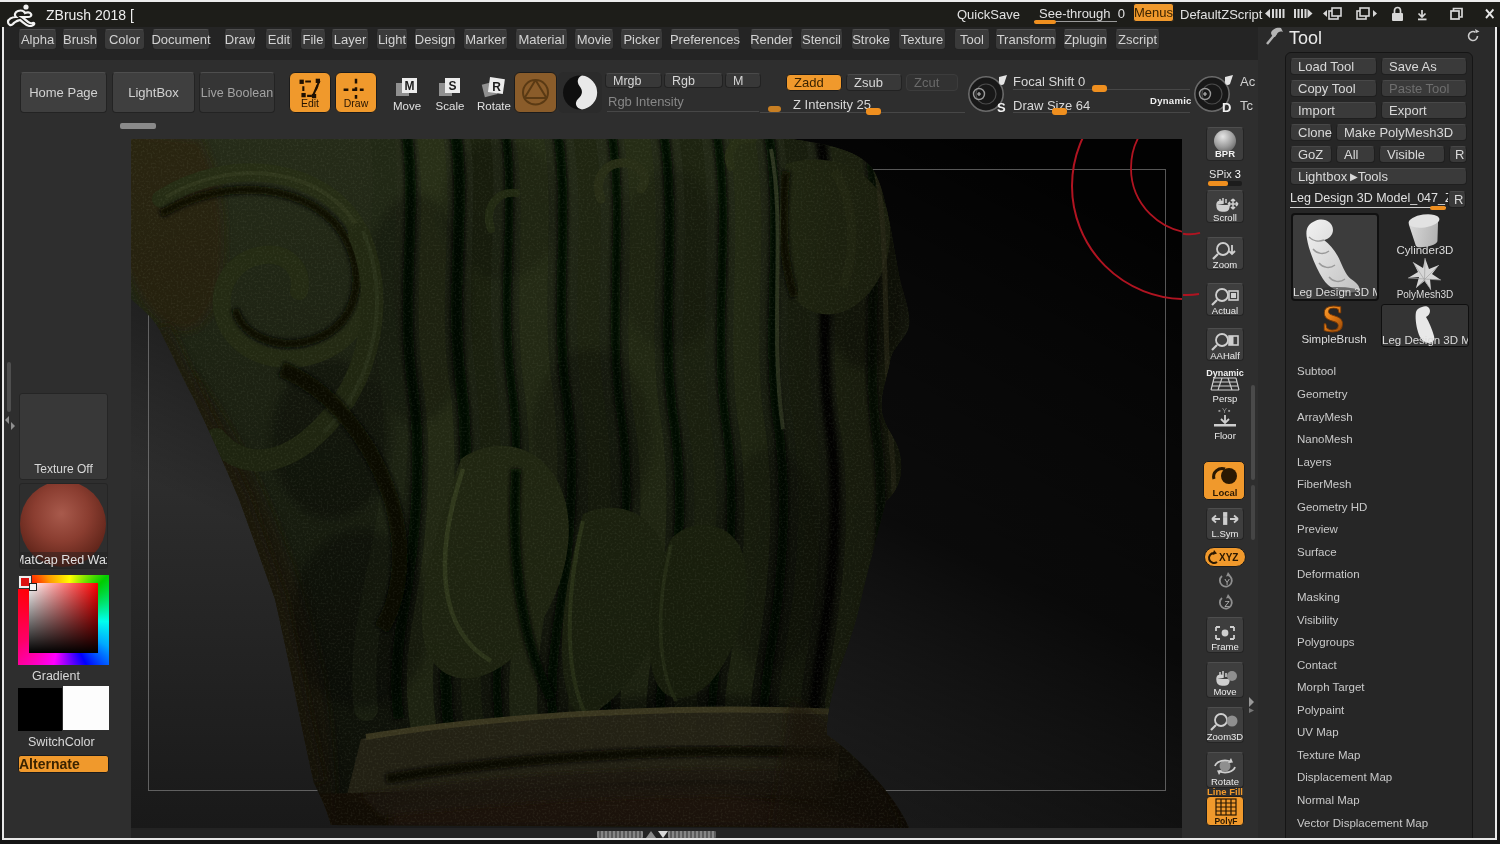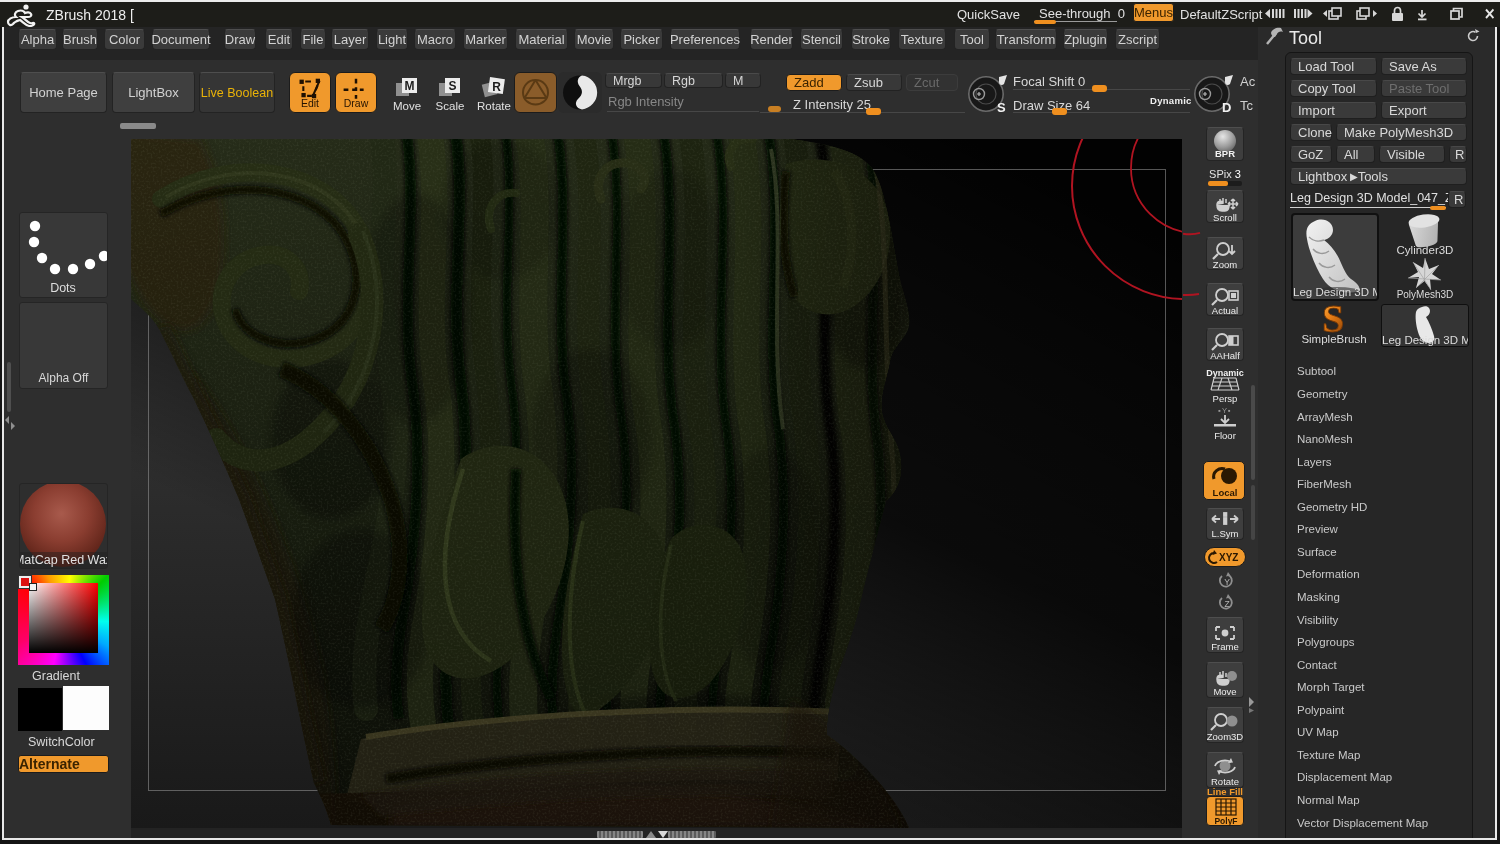--- a/index.html
+++ b/index.html
@@ -66,40 +66,40 @@
   <div class="abs" id="menuband" style="left:2px;top:27px;width:1256px;height:33px;background:#242424;">
     <div class="btn" style="left:16px;top:2px;width:39px;height:21px;">Alpha</div>
     <div class="btn" style="left:60px;top:2px;width:36px;height:21px;">Brush</div>
     <div class="btn" style="left:102px;top:2px;width:41px;height:21px;">Color</div>
     <div class="btn" style="left:150px;top:2px;width:58px;height:21px;">Document</div>
     <div class="btn" style="left:222px;top:2px;width:32px;height:21px;">Draw</div>
     <div class="btn" style="left:263px;top:2px;width:28px;height:21px;">Edit</div>
     <div class="btn" style="left:298px;top:2px;width:26px;height:21px;">File</div>
     <div class="btn" style="left:329px;top:2px;width:38px;height:21px;">Layer</div>
     <div class="btn" style="left:374px;top:2px;width:32px;height:21px;">Light</div>
-    <div class="btn" style="left:412px;top:2px;width:42px;height:21px;">Macro</div>
+    <div class="btn" style="left:412px;top:2px;width:42px;height:21px;">Design</div>
     <div class="btn" style="left:461px;top:2px;width:45px;height:21px;">Marker</div>
     <div class="btn" style="left:513px;top:2px;width:53px;height:21px;">Material</div>
     <div class="btn" style="left:572px;top:2px;width:40px;height:21px;">Movie</div>
     <div class="btn" style="left:618px;top:2px;width:43px;height:21px;">Picker</div>
     <div class="btn" style="left:668px;top:2px;width:70px;height:21px;">Preferences</div>
     <div class="btn" style="left:748px;top:2px;width:43px;height:21px;">Render</div>
     <div class="btn" style="left:798px;top:2px;width:43px;height:21px;">Stencil</div>
     <div class="btn" style="left:849px;top:2px;width:40px;height:21px;text-align:center;">Stroke</div>
     <div class="btn" style="left:896px;top:2px;width:48px;height:21px;">Texture</div>
     <div class="btn" style="left:952px;top:2px;width:36px;height:21px;">Tool</div>
     <div class="btn" style="left:993px;top:2px;width:62px;height:21px;">Transform</div>
     <div class="btn" style="left:1061px;top:2px;width:45px;height:21px;">Zplugin</div>
     <div class="btn" style="left:1113px;top:2px;width:45px;height:21px;">Zscript</div>
   </div>
 
   <div class="abs" id="shelf" style="left:2px;top:60px;width:1256px;height:79px;background:#2e2e2e;overflow:hidden;">
     <div class="btn" style="left:18px;top:12px;width:87px;height:41px;background:#3f3f3f;">Home Page</div>
     <div class="btn" style="left:110px;top:12px;width:83px;height:41px;background:#3f3f3f;">LightBox</div>
-    <div class="btn" style="left:197px;top:12px;width:76px;height:41px;background:#353535;font-size:12.5px;color:#eab308;">Live Boolean</div>
+    <div class="btn" style="left:197px;top:12px;width:76px;height:41px;background:#353535;font-size:12.5px;color:#a3a3a3;">Live Boolean</div>
     <div class="btn orange" style="left:287px;top:12px;width:42px;height:41px;border-radius:6px;">
       <svg width="42" height="41" viewBox="0 0 42 41">
         <g stroke="#1e1002" stroke-width="2.2" fill="none">
           <path d="M16 9 h6 M14 14 v5 M18 24 h5 M29 13 l-2 5"></path>
           <path d="M31 8 L24 24"></path>
         </g>
         <g fill="#1e1002">
           <rect x="10" y="7" width="4.5" height="4.5"></rect>
             <rect x="27" y="6" width="4.5" height="4.5"></rect>
             <rect x="12" y="21" width="4.5" height="4.5"></rect>
@@ -186,36 +186,22 @@
       <circle cx="13" cy="21" r="5.5" fill="none" stroke="#9a9a9a" stroke-width="1.4"></circle>
       <path d="M11 21 h4 M13 19 v4" stroke="#b8b8b8" stroke-width="1.2"></path>
       <path d="M33 4 L41 2 L38 11 C36 13 33 12 33 9 Z" fill="#e4e4e4"></path>
       <text x="30" y="39" font-size="13" font-weight="bold" fill="#f0f0f0" font-family="Liberation Sans">D</text>
     </svg>
     <div class="abs" style="left:1238px;top:14px;color:#cfcfcf;font-size:13px;">Ac</div>
     <div class="abs" style="left:1238px;top:38px;color:#cfcfcf;font-size:13px;">Tc</div>
   </div>
 
   <div class="abs" id="sidebar" style="left:2px;top:118px;width:129px;height:720px;background:#2e2e2e;">
-    <div class="tile" style="left:17px;top:94px;width:89px;height:86px;background:#383838;border:1px solid #252525;">
-      <svg width="87" height="84" viewBox="0 0 87 84">
-        <g fill="#ffffff">
-          <circle cx="15" cy="13" r="5.2"></circle>
-            <circle cx="14" cy="29" r="5.2"></circle>
-            <circle cx="22" cy="45" r="5.2"></circle>
-            <circle cx="35" cy="56" r="5.2"></circle>
-            <circle cx="53" cy="56" r="5.2"></circle>
-            <circle cx="70" cy="51" r="5.2"></circle>
-            <circle cx="84" cy="43" r="5.2"></circle>
-        </g>
-        <text x="43" y="79" font-size="12.5" fill="#dedede" text-anchor="middle" font-family="Liberation Sans">Dots</text>
-      </svg>
-    </div>
-    <div class="tile" style="left:17px;top:184px;width:89px;height:87px;background:#383838;border:1px solid #252525;">
-      <div class="tlabel" style="bottom:3px;">Alpha Off</div>
+    <div class="tile" style="left:17px;top:275px;width:89px;height:87px;background:#383838;border:1px solid #252525;">
+      <div class="tlabel" style="bottom:3px;">Texture Off</div>
     </div>
     <div class="tile" style="left:17px;top:365px;width:89px;height:86px;background:#2e2e2e;border:1px solid #252525;overflow:hidden;">
       <svg width="87" height="84" viewBox="0 0 87 84">
         <defs>
             <radialGradient id="matg" cx="0.48" cy="0.38" r="0.72">
               <stop offset="0" stop-color="#a85a4c"></stop>
               <stop offset="0.45" stop-color="#8a3d30"></stop>
               <stop offset="0.8" stop-color="#63261b"></stop>
               <stop offset="1" stop-color="#471811"></stop>
             </radialGradient>

